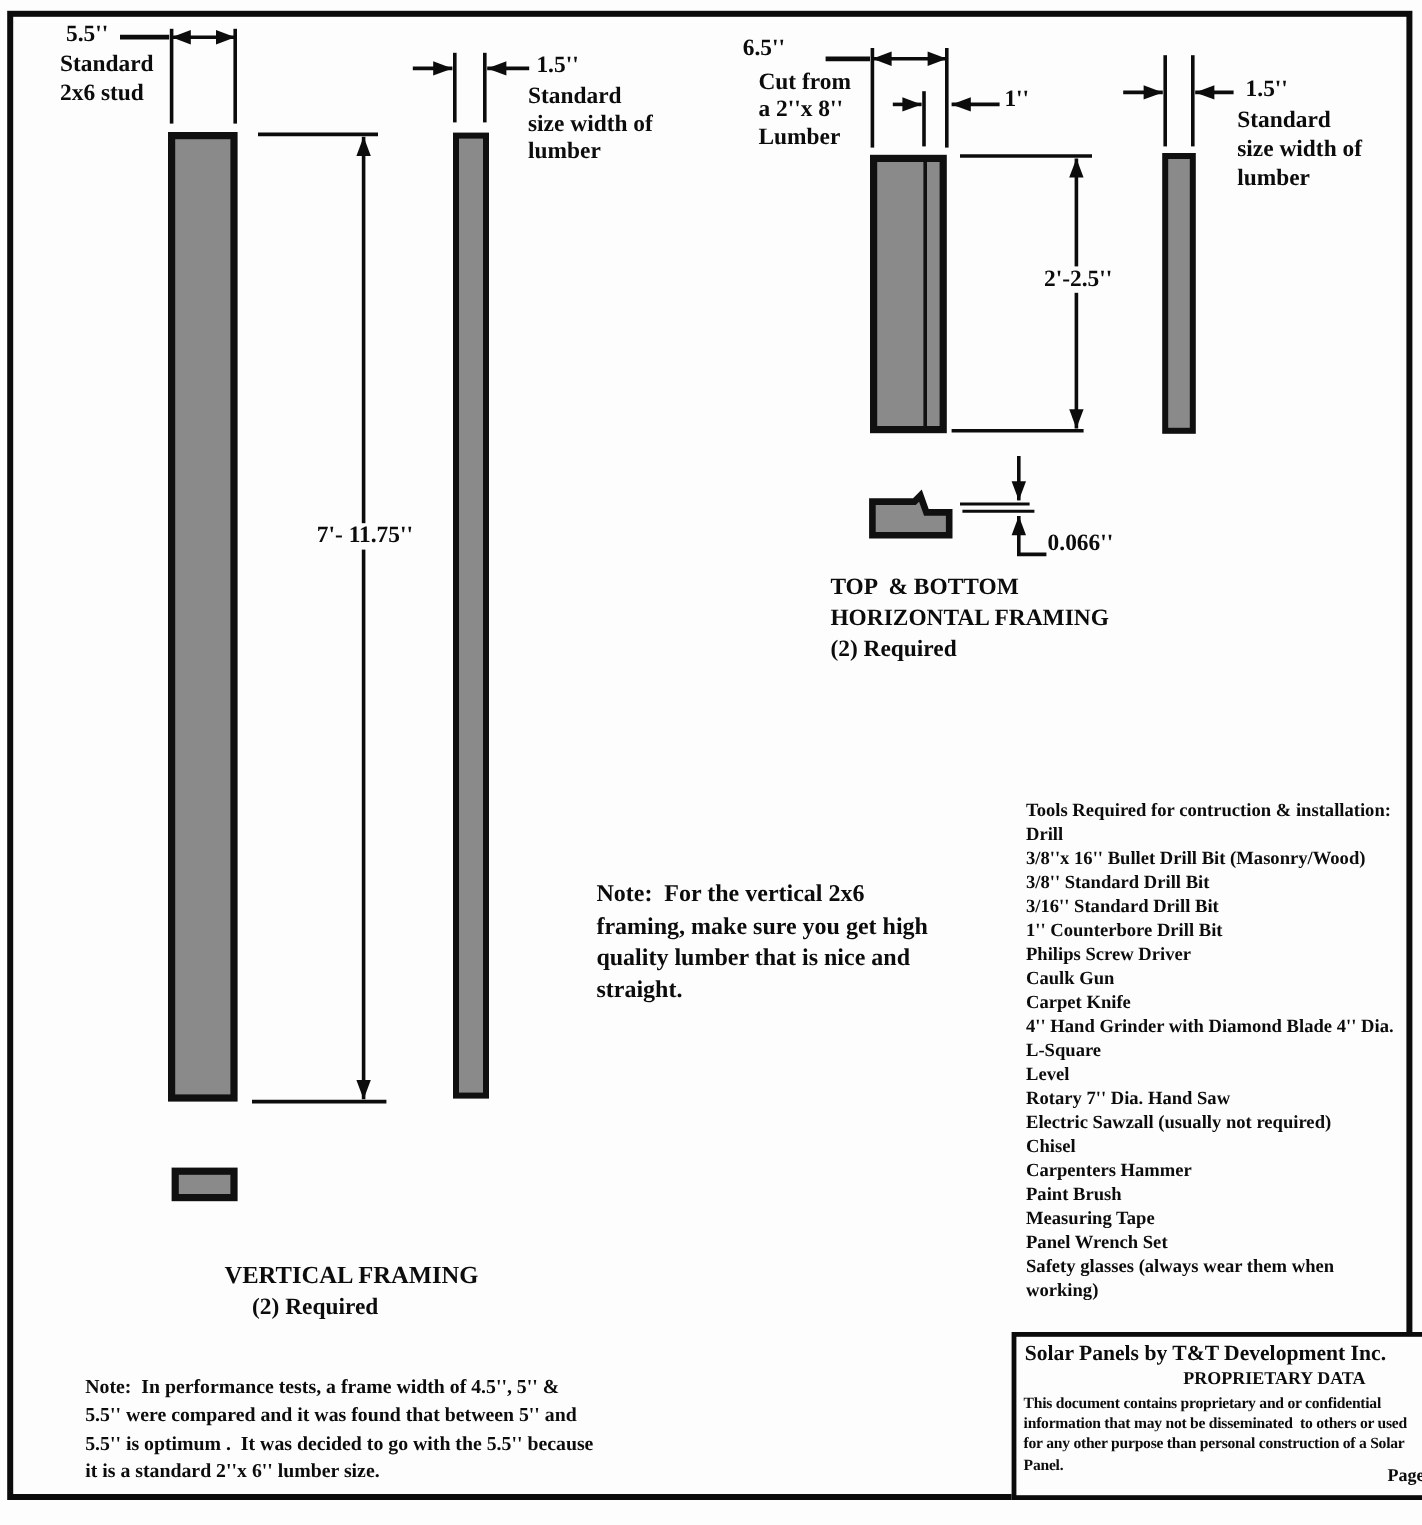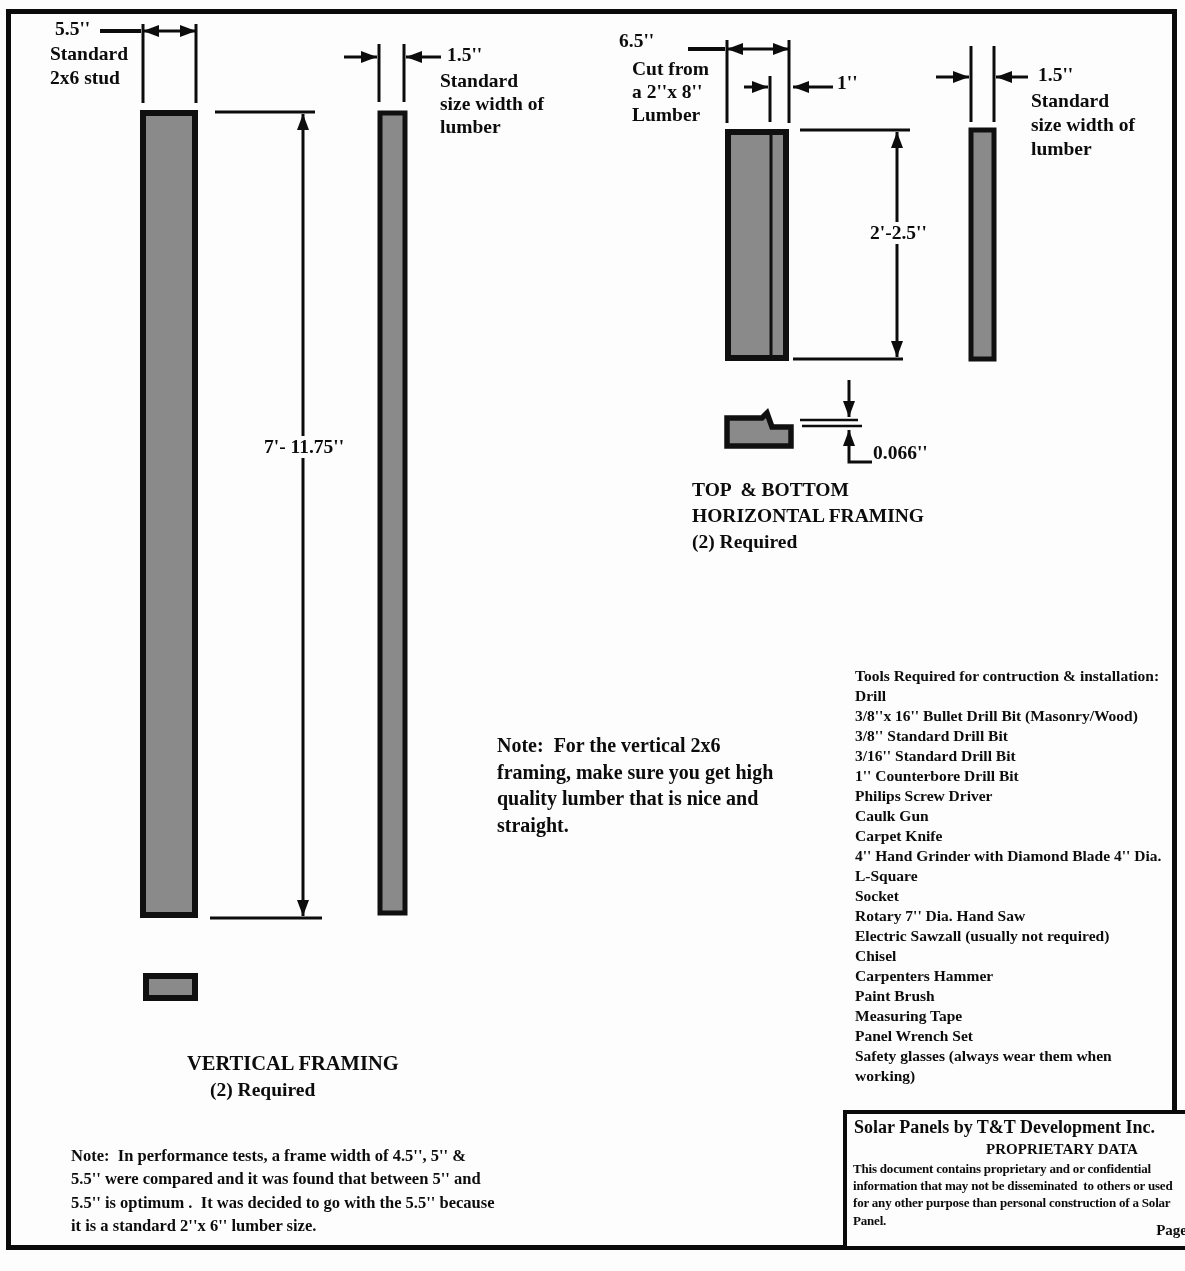--- a/index.html
+++ b/index.html
@@ -155,21 +155,21 @@
     <div class="tool-line">Drill</div>
     <div class="tool-line">3/8''x 16'' Bullet Drill Bit (Masonry/Wood)</div>
     <div class="tool-line">3/8'' Standard Drill Bit</div>
     <div class="tool-line">3/16'' Standard Drill Bit</div>
     <div class="tool-line">1'' Counterbore Drill Bit</div>
     <div class="tool-line">Philips Screw Driver</div>
     <div class="tool-line">Caulk Gun</div>
     <div class="tool-line">Carpet Knife</div>
     <div class="tool-line">4'' Hand Grinder with Diamond Blade 4'' Dia.</div>
     <div class="tool-line">L-Square</div>
-    <div class="tool-line">Socket</div>
+    <div class="tool-line">Level</div>
     <div class="tool-line">Rotary 7'' Dia. Hand Saw</div>
     <div class="tool-line">Electric Sawzall (usually not required)</div>
     <div class="tool-line">Chisel</div>
     <div class="tool-line">Carpenters Hammer</div>
     <div class="tool-line">Paint Brush</div>
     <div class="tool-line">Measuring Tape</div>
     <div class="tool-line">Panel Wrench Set</div>
     <div class="tool-line">Safety glasses (always wear them when
 working)</div>
   </div>

